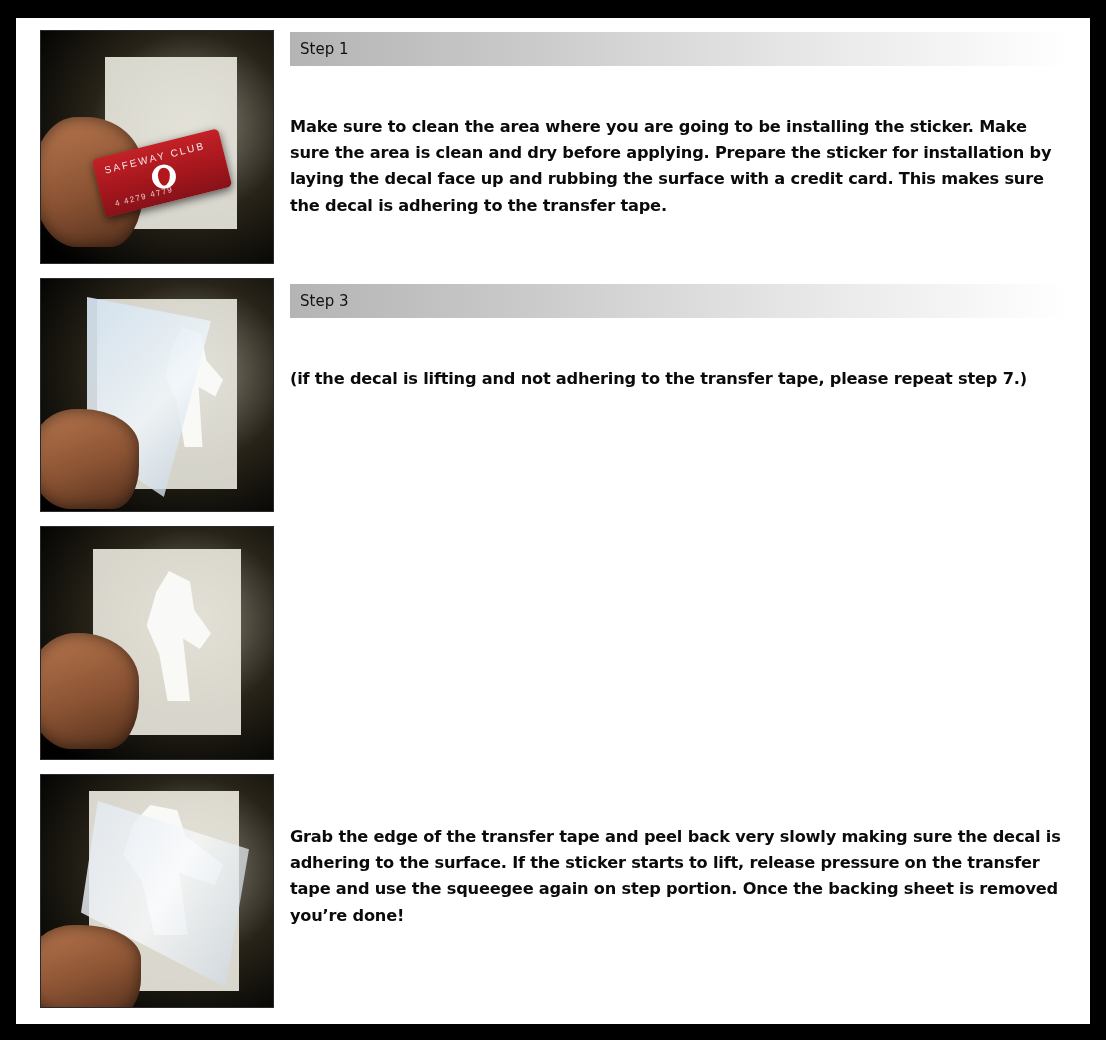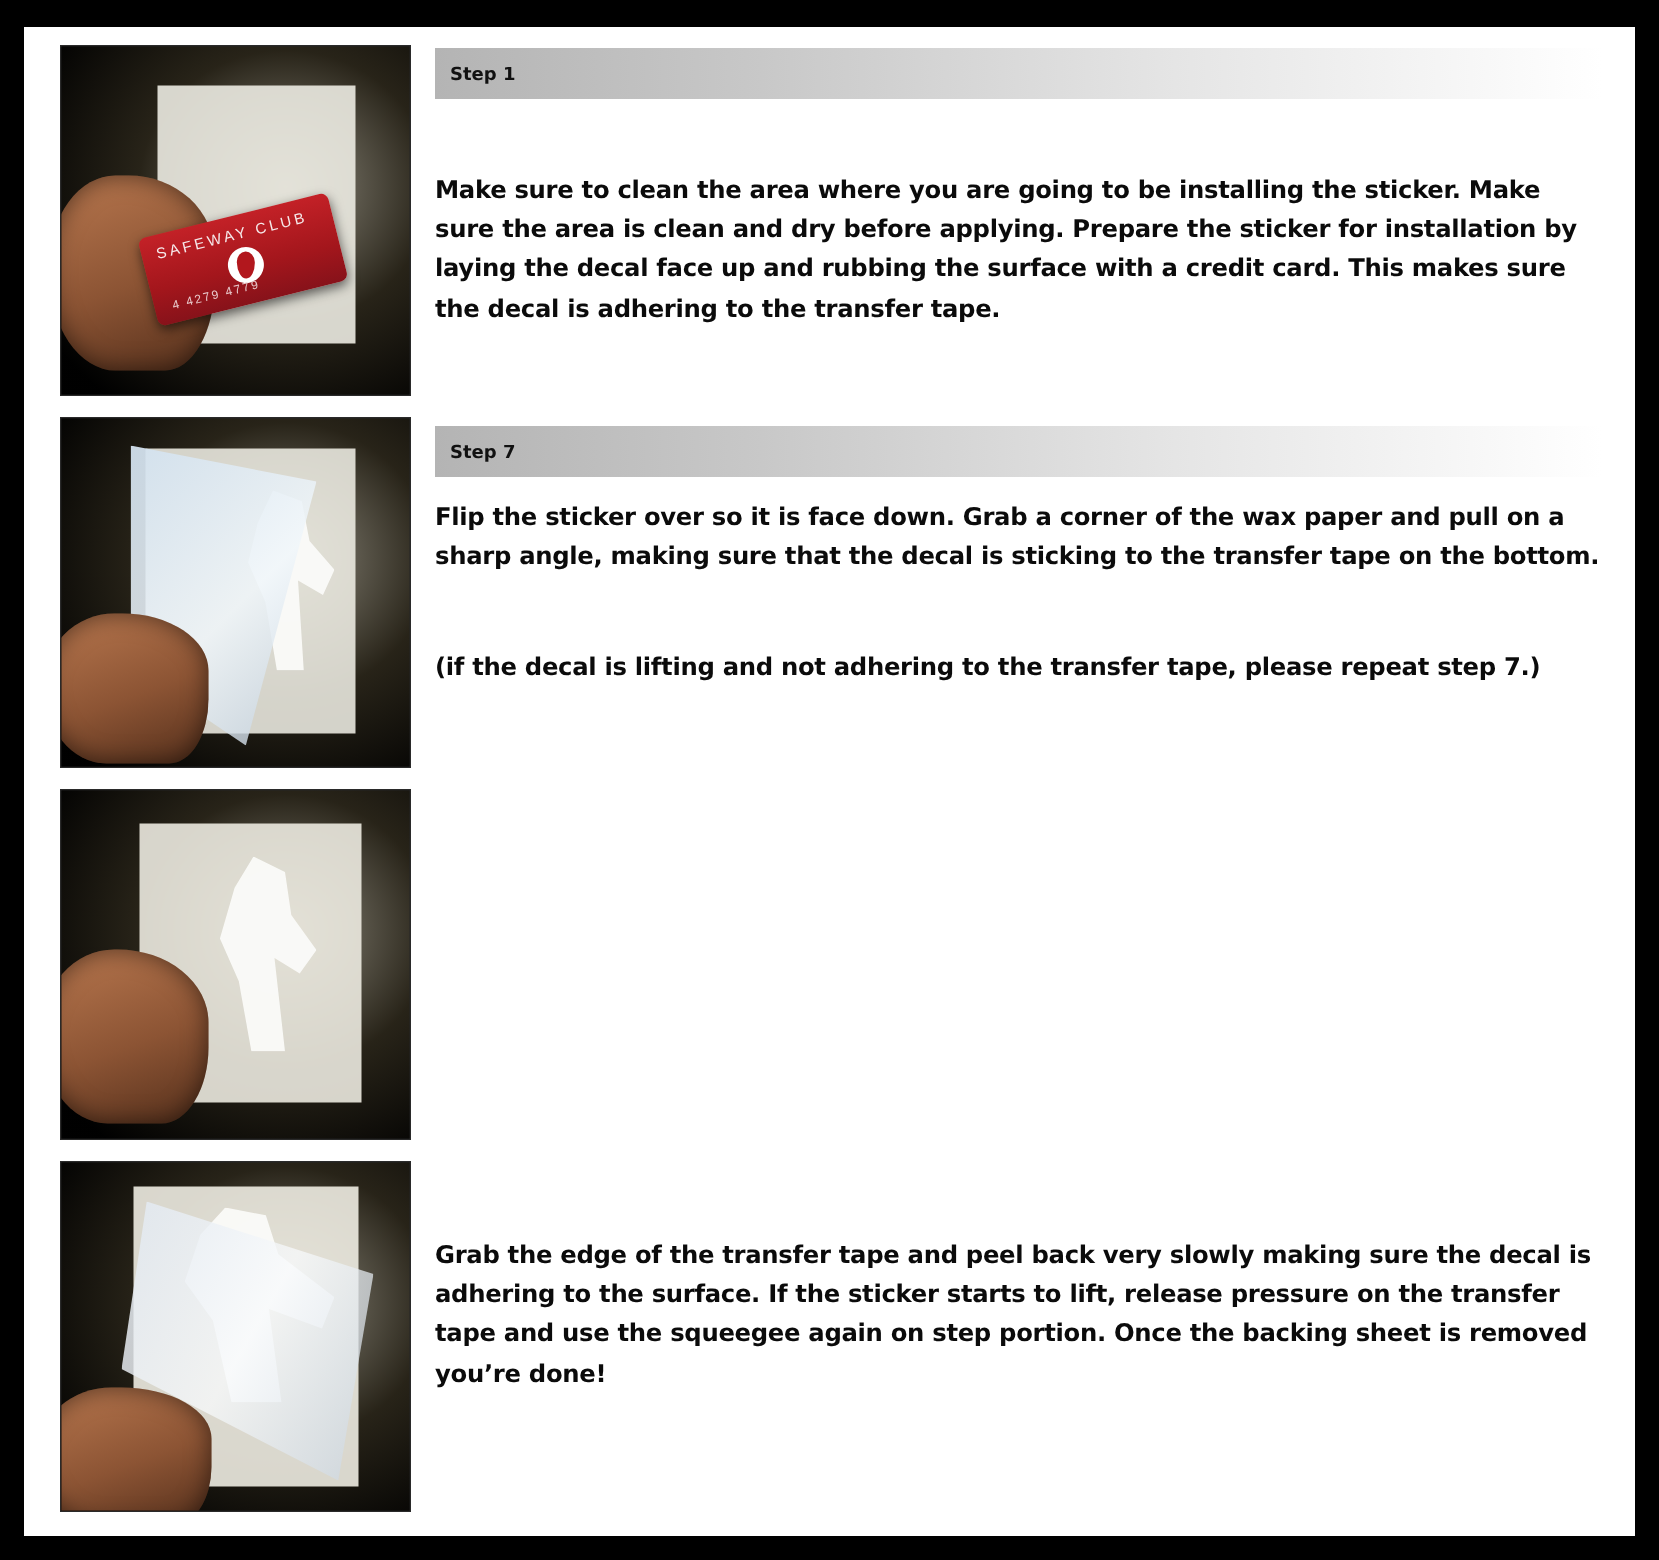--- a/index.html
+++ b/index.html
@@ -166,22 +166,22 @@
   .step-header {
     height: 34px;
     background: linear-gradient(90deg, #b4b4b4 0%, #c8c8c8 28%, #e4e4e4 62%, #ffffff 100%);
     display: flex;
     align-items: center;
     padding-left: 10px;
     box-sizing: border-box;
   }
   .step-header .label {
     font-family: "DejaVu Sans", sans-serif;
-    font-weight: bold;
-    font-size: 12px;
+    font-weight: normal;
+    font-size: 15px;
     color: #111111;
   }
   .step-body {
     margin-top: 14px;
     font-family: "DejaVu Sans", sans-serif;
     font-weight: bold;
     font-size: 16.2px;
     line-height: 1.62;
     color: #0b0b0b;
     letter-spacing: -0.2px;
@@ -233,24 +233,23 @@
         <div class="photo">
           <div class="glow"></div>
           <div class="paper p2"></div>
           <div class="silhouette s2"></div>
           <div class="peel peel2"></div>
           <div class="hand h2"></div>
         </div>
       </div>
       <div class="text-cell">
         <div class="step-header">
-          <span class="label">Step 7</span>
+          <span class="label">Step 3</span>
         </div>
         <div class="step-body">
-          <p>Flip the sticker over so it is face down.  Grab a corner of the wax paper and pull on a sharp angle, making sure that the decal is sticking to the transfer tape on the bottom.</p>
           <p>(if the decal is lifting and not adhering to the transfer tape, please repeat step 7.)</p>
         </div>
       </div>
     </div>
 
     <div class="step-row row3">
       <div class="photo-cell">
         <div class="photo">
           <div class="glow"></div>
           <div class="paper p3"></div>

